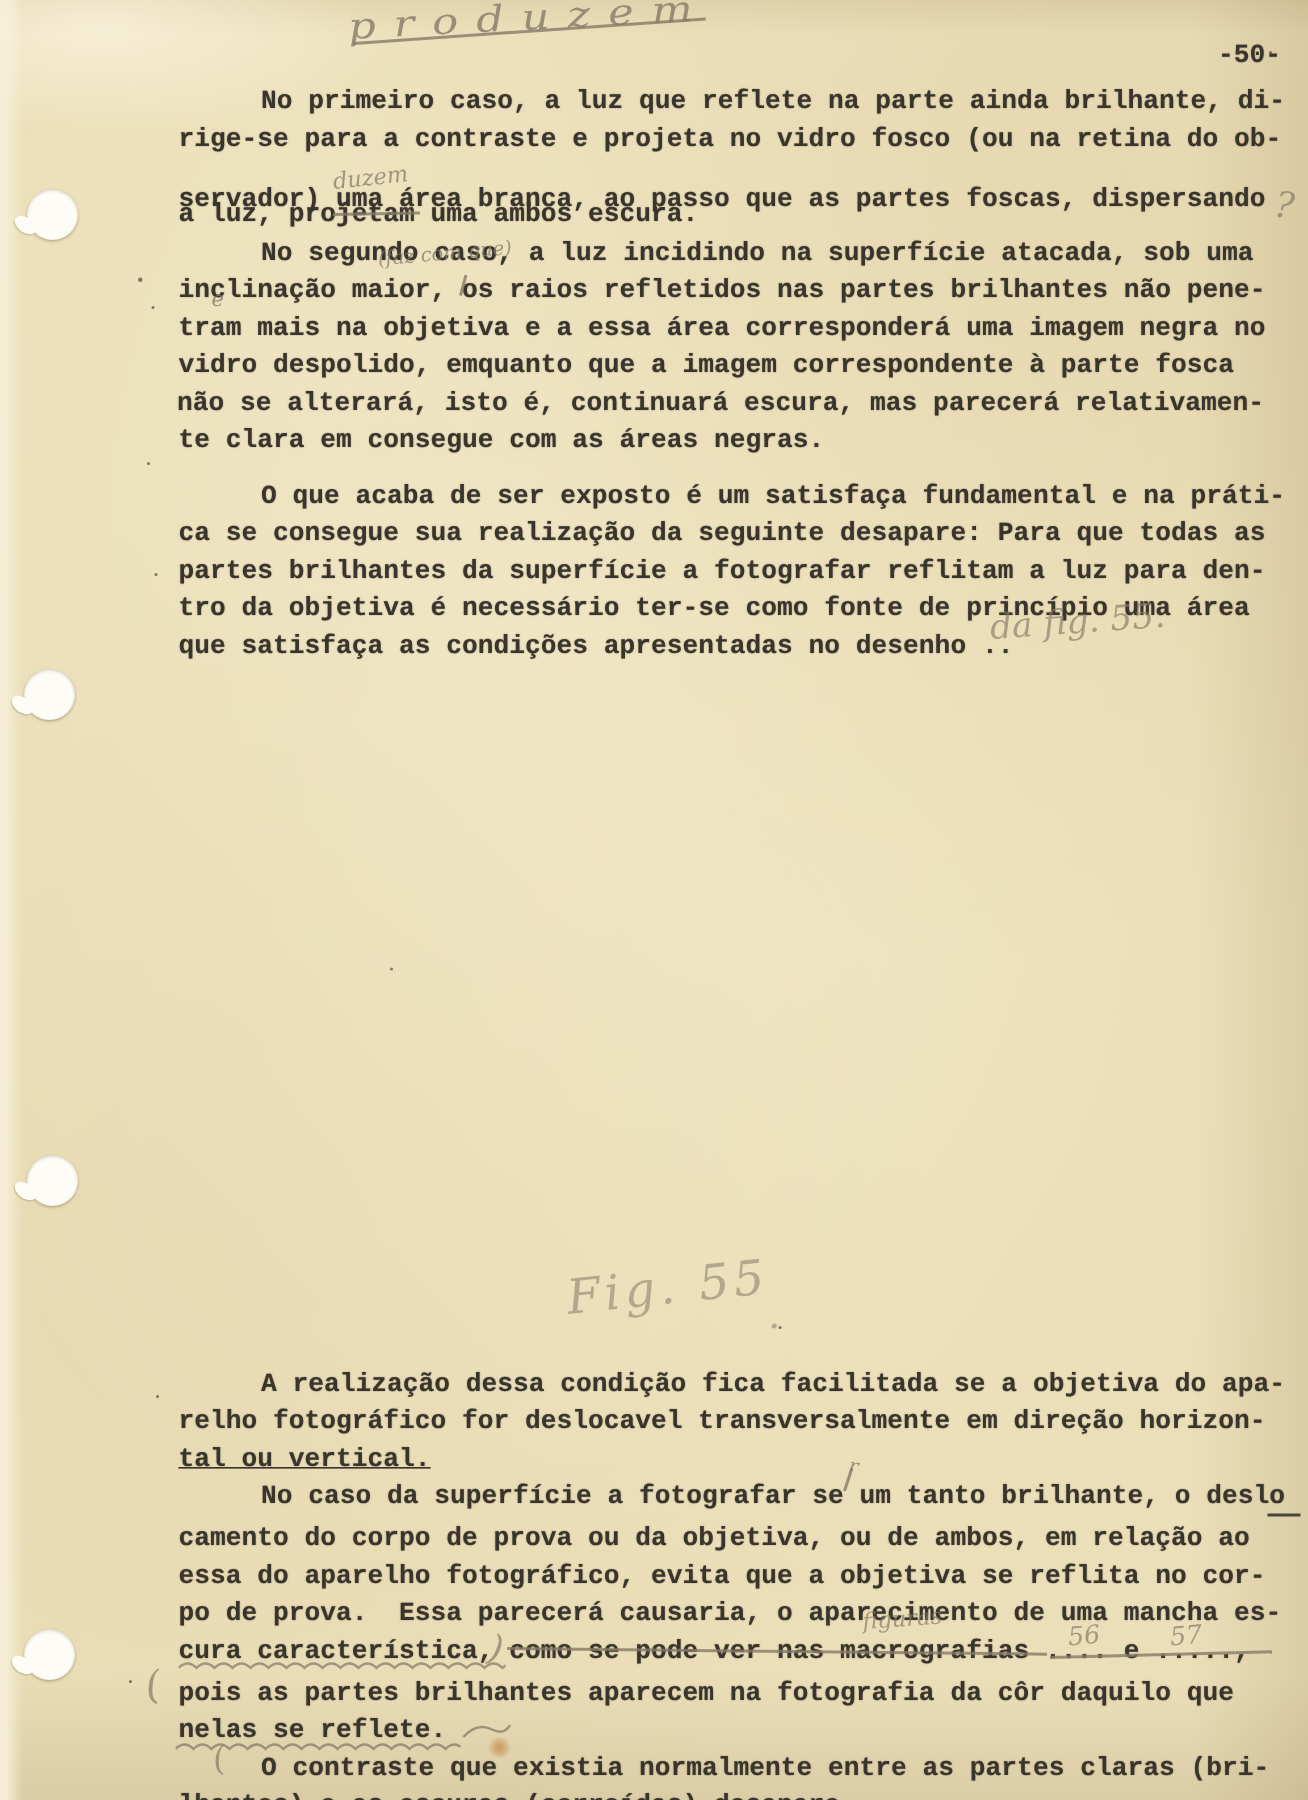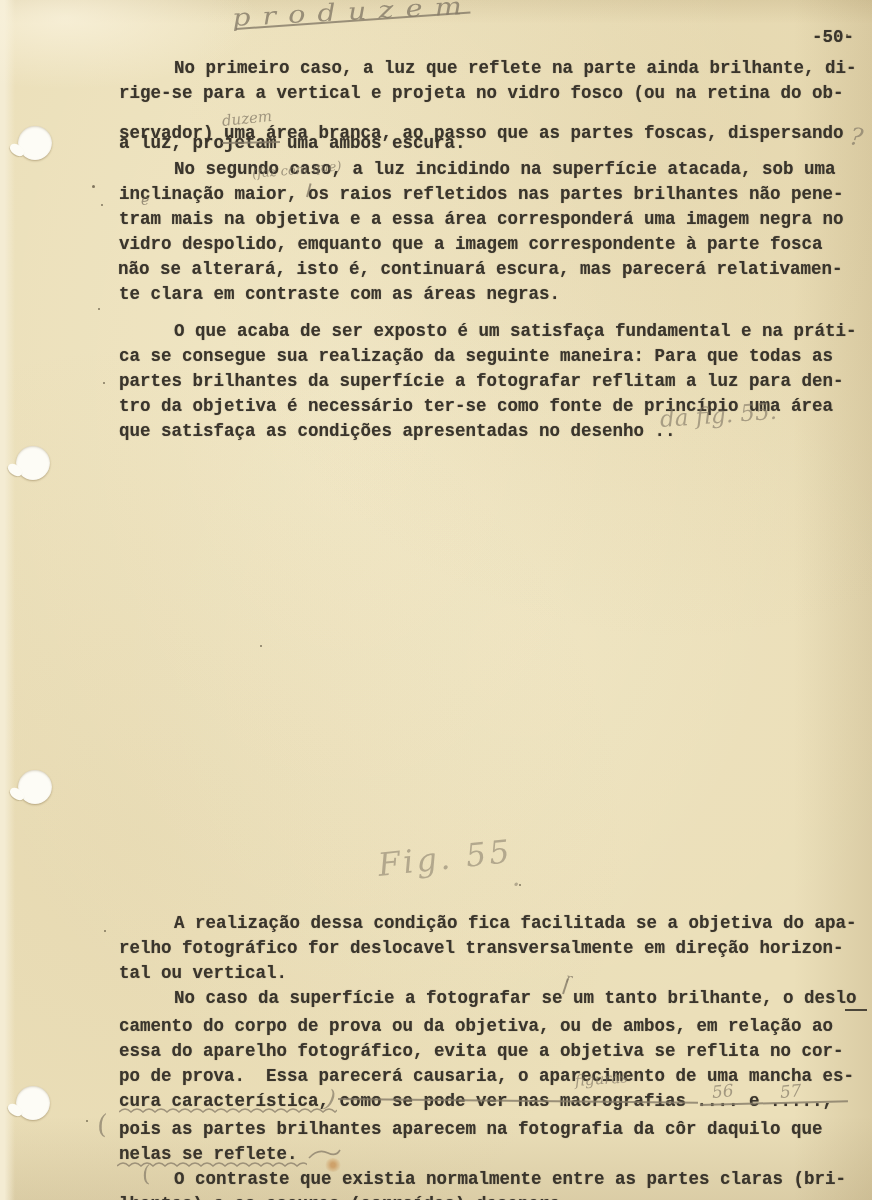--- a/index.html
+++ b/index.html
@@ -76,37 +76,37 @@
 
 <div class="page" style="--paper: #ebdfb9; --ink: #3a352c; --pencil: #857b68; --stain: #c07a36;">
   <div class="mottle"></div>
   <div class="scan-edge"></div>
   <div class="corner-light"></div>
 
   <div class="typed page-number">-50-</div>
 
   <div id="lines">
       <div class="typed" style="left: 174px; top: 57px;">No primeiro caso, a luz que reflete na parte ainda brilhante, di-</div>
-      <div class="typed" style="left: 119px; top: 82px;">rige-se para a vertical e projeta no vidro fosco (ou na retina do ob-</div>
+      <div class="typed" style="left: 119px; top: 82px;">rige-se para a contraste e projeta no vidro fosco (ou na retina do ob-</div>
       <div class="typed" style="left: 119px; top: 122px;">servador) uma área branca, ao passo que as partes foscas, dispersando</div>
       <div class="typed" style="left: 119px; top: 132px;">a luz, projetam uma ambos escura.</div>
       <div class="typed" style="left: 174px; top: 158px;">No segundo caso, a luz incidindo na superfície atacada, sob uma</div>
       <div class="typed" style="left: 119px; top: 183px;">inclinação maior, os raios refletidos nas partes brilhantes não pene-</div>
       <div class="typed" style="left: 119px; top: 208px;">tram mais na objetiva e a essa área corresponderá uma imagem negra no</div>
       <div class="typed" style="left: 119px; top: 233px;">vidro despolido, emquanto que a imagem correspondente à parte fosca</div>
       <div class="typed" style="left: 118px; top: 258px;">não se alterará, isto é, continuará escura, mas parecerá relativamen-</div>
-      <div class="typed" style="left: 119px; top: 283px;">te clara em contraste com as áreas negras.</div>
+      <div class="typed" style="left: 119px; top: 283px;">te clara em consegue com as áreas negras.</div>
       <div class="typed" style="left: 174px; top: 320px;">O que acaba de ser exposto é um satisfaça fundamental e na práti-</div>
-      <div class="typed" style="left: 119px; top: 345px;">ca se consegue sua realização da seguinte maneira: Para que todas as</div>
+      <div class="typed" style="left: 119px; top: 345px;">ca se consegue sua realização da seguinte desapare: Para que todas as</div>
       <div class="typed" style="left: 119px; top: 370px;">partes brilhantes da superfície a fotografar reflitam a luz para den-</div>
       <div class="typed" style="left: 119px; top: 395px;">tro da objetiva é necessário ter-se como fonte de princípio uma área</div>
       <div class="typed" style="left: 119px; top: 420px;">que satisfaça as condições apresentadas no desenho ..</div>
       <div class="typed" style="left: 174px; top: 912px;">A realização dessa condição fica facilitada se a objetiva do apa-</div>
       <div class="typed" style="left: 119px; top: 937px;">relho fotográfico for deslocavel transversalmente em direção horizon-</div>
-      <div class="typed" style="left: 119px; top: 962px;">tal ou vertical.</div>
+      <div class="typed" style="left: 119px; top: 962px; text-decoration: underline;">tal ou vertical.</div>
       <div class="typed" style="left: 174px; top: 987px;">No caso da superfície a fotografar se um tanto brilhante, o deslo</div>
       <div class="typed" style="left: 119px; top: 1015px;">camento do corpo de prova ou da objetiva, ou de ambos, em relação ao</div>
       <div class="typed" style="left: 119px; top: 1040px;">essa do aparelho fotográfico, evita que a objetiva se reflita no cor-</div>
       <div class="typed" style="left: 119px; top: 1065px;">po de prova.  Essa parecerá causaria, o aparecimento de uma mancha es-</div>
       <div class="typed" style="left: 119px; top: 1090px;">cura característica, como se pode ver nas macrografias .... e .....,</div>
       <div class="typed" style="left: 119px; top: 1118px;">pois as partes brilhantes aparecem na fotografia da côr daquilo que</div>
       <div class="typed" style="left: 119px; top: 1143px;">nelas se reflete.</div>
       <div class="typed" style="left: 174px; top: 1168px;">O contraste que existia normalmente entre as partes claras (bri-</div>
       <div class="typed" style="left: 119px; top: 1193px;">lhantes) e as escuras (corroídas) desapare</div>
     </div>

